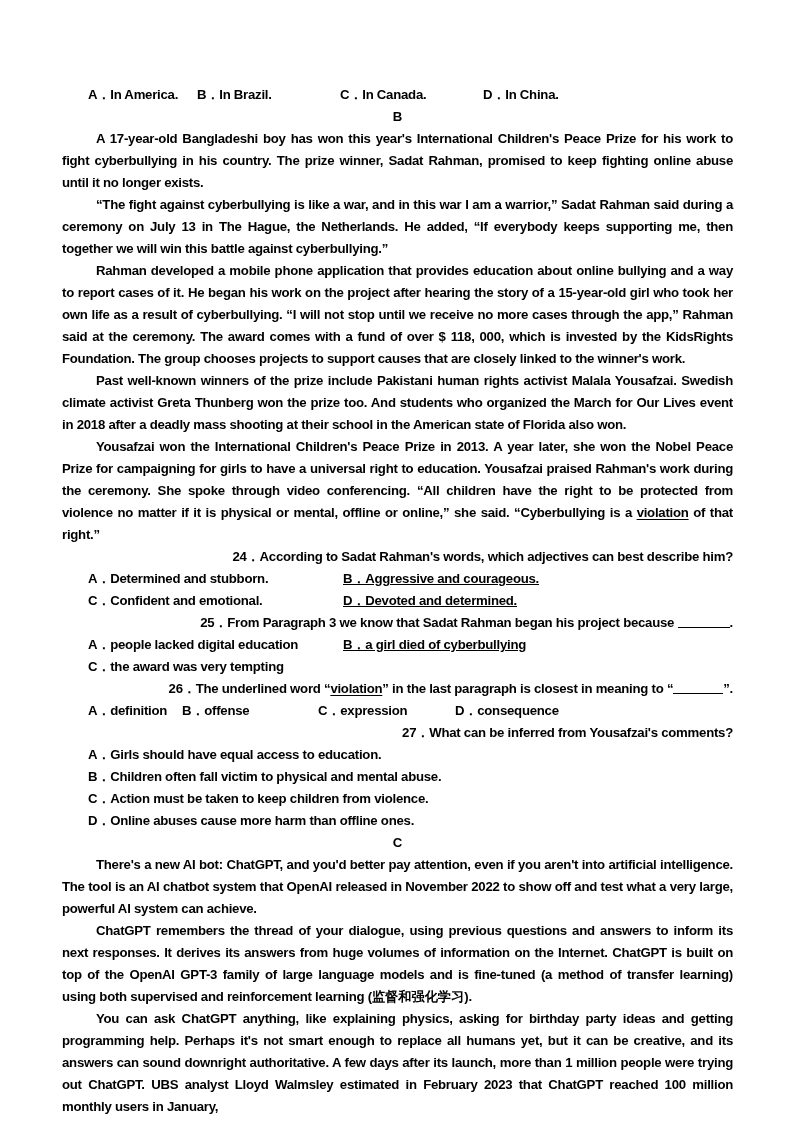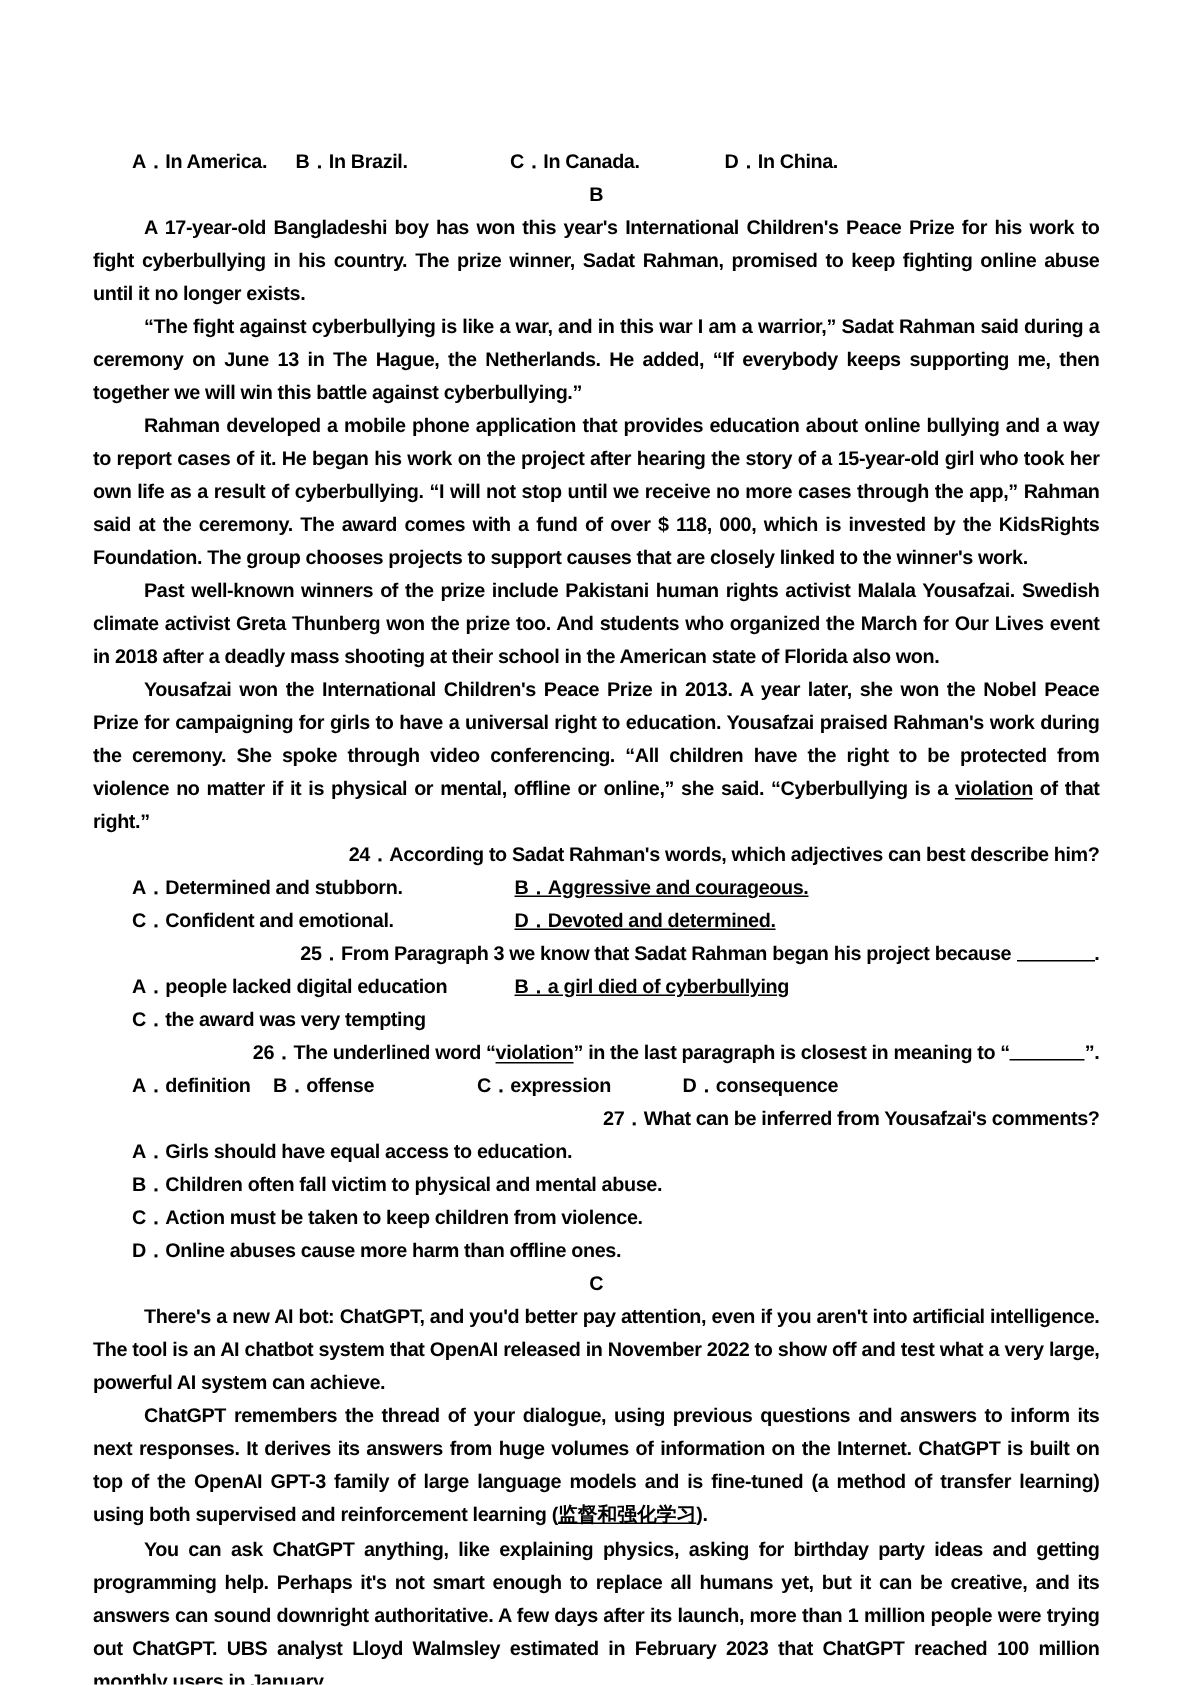--- a/index.html
+++ b/index.html
@@ -11,21 +11,21 @@
     width: 794px;
     height: 1123px;
     position: relative;
     font-family: "Liberation Sans", sans-serif;
     color: #000000;
     overflow: hidden;
   }
   .page {
     position: absolute;
     left: 0;
-    top: 13px;
+    top: 0;
     width: 794px;
     height: 791px;
     background: #ffffff;
   }
   .content {
     position: absolute;
     left: 62px;
     top: 84px;
     width: 671px;
   }
@@ -110,40 +110,39 @@
   .blank-sm {
     display: inline-block;
     width: 50px;
     border-bottom: 1.3px solid #000;
     vertical-align: -1px;
   }
   .cn {
     font-family: "DejaVu Sans", sans-serif;
     font-weight: 600;
     letter-spacing: 0;
-    text-decoration: underline;
   }
 </style>
 </head>
 <body>
 
 <div class="page">
   <div class="content">
 
     <div class="opt-row">
       <span class="opt c4-a">A．In America.</span>
       <span class="opt c4-b">B．In Brazil.</span>
       <span class="opt c4-c">C．In Canada.</span>
       <span class="opt c4-d">D．In China.</span>
     </div>
 
     <div class="center-label">B</div>
 
     <p class="para">A 17-year-old Bangladeshi boy has won this year's International Children's Peace Prize for his work to fight cyberbullying in his country. The prize winner, Sadat Rahman, promised to keep fighting online abuse until it no longer exists.</p>
-    <p class="para">“The fight against cyberbullying is like a war, and in this war I am a warrior,” Sadat Rahman said during a ceremony on June 13 in The Hague, the Netherlands. He added, “If everybody keeps supporting me, then together we will win this battle against cyberbullying.”</p>
+    <p class="para">“The fight against cyberbullying is like a war, and in this war I am a warrior,” Sadat Rahman said during a ceremony on July 13 in The Hague, the Netherlands. He added, “If everybody keeps supporting me, then together we will win this battle against cyberbullying.”</p>
     <p class="para">Rahman developed a mobile phone application that provides education about online bullying and a way to report cases of it. He began his work on the project after hearing the story of a 15-year-old girl who took her own life as a result of cyberbullying. “I will not stop until we receive no more cases through the app,” Rahman said at the ceremony. The award comes with a fund of over $ 118, 000, which is invested by the KidsRights Foundation. The group chooses projects to support causes that are closely linked to the winner's work.</p>
     <p class="para">Past well-known winners of the prize include Pakistani human rights activist Malala Yousafzai. Swedish climate activist Greta Thunberg won the prize too. And students who organized the March for Our Lives event in 2018 after a deadly mass shooting at their school in the American state of Florida also won.</p>
 
     <p class="para"><span>Yousafzai won the International Children's Peace Prize in 2013. A year later, she won the Nobel Peace Prize for campaigning for girls to have a universal right to education. Yousafzai praised Rahman's work during the ceremony. She spoke through video conferencing. “All children have the right to be protected from violence no matter if it is physical or mental, offline or online,” she said. “Cyberbullying is a </span><span class="u">violation</span><span> of that right.”</span></p>
 
     <div class="qline"><span>24．</span><span>According to Sadat Rahman's words, which adjectives can best describe him?</span></div>
     <div class="opt-row">
       <span class="opt c2-a">A．Determined and stubborn.</span>
       <span class="opt c2-b">B．Aggressive and courageous.</span>
     </div>

